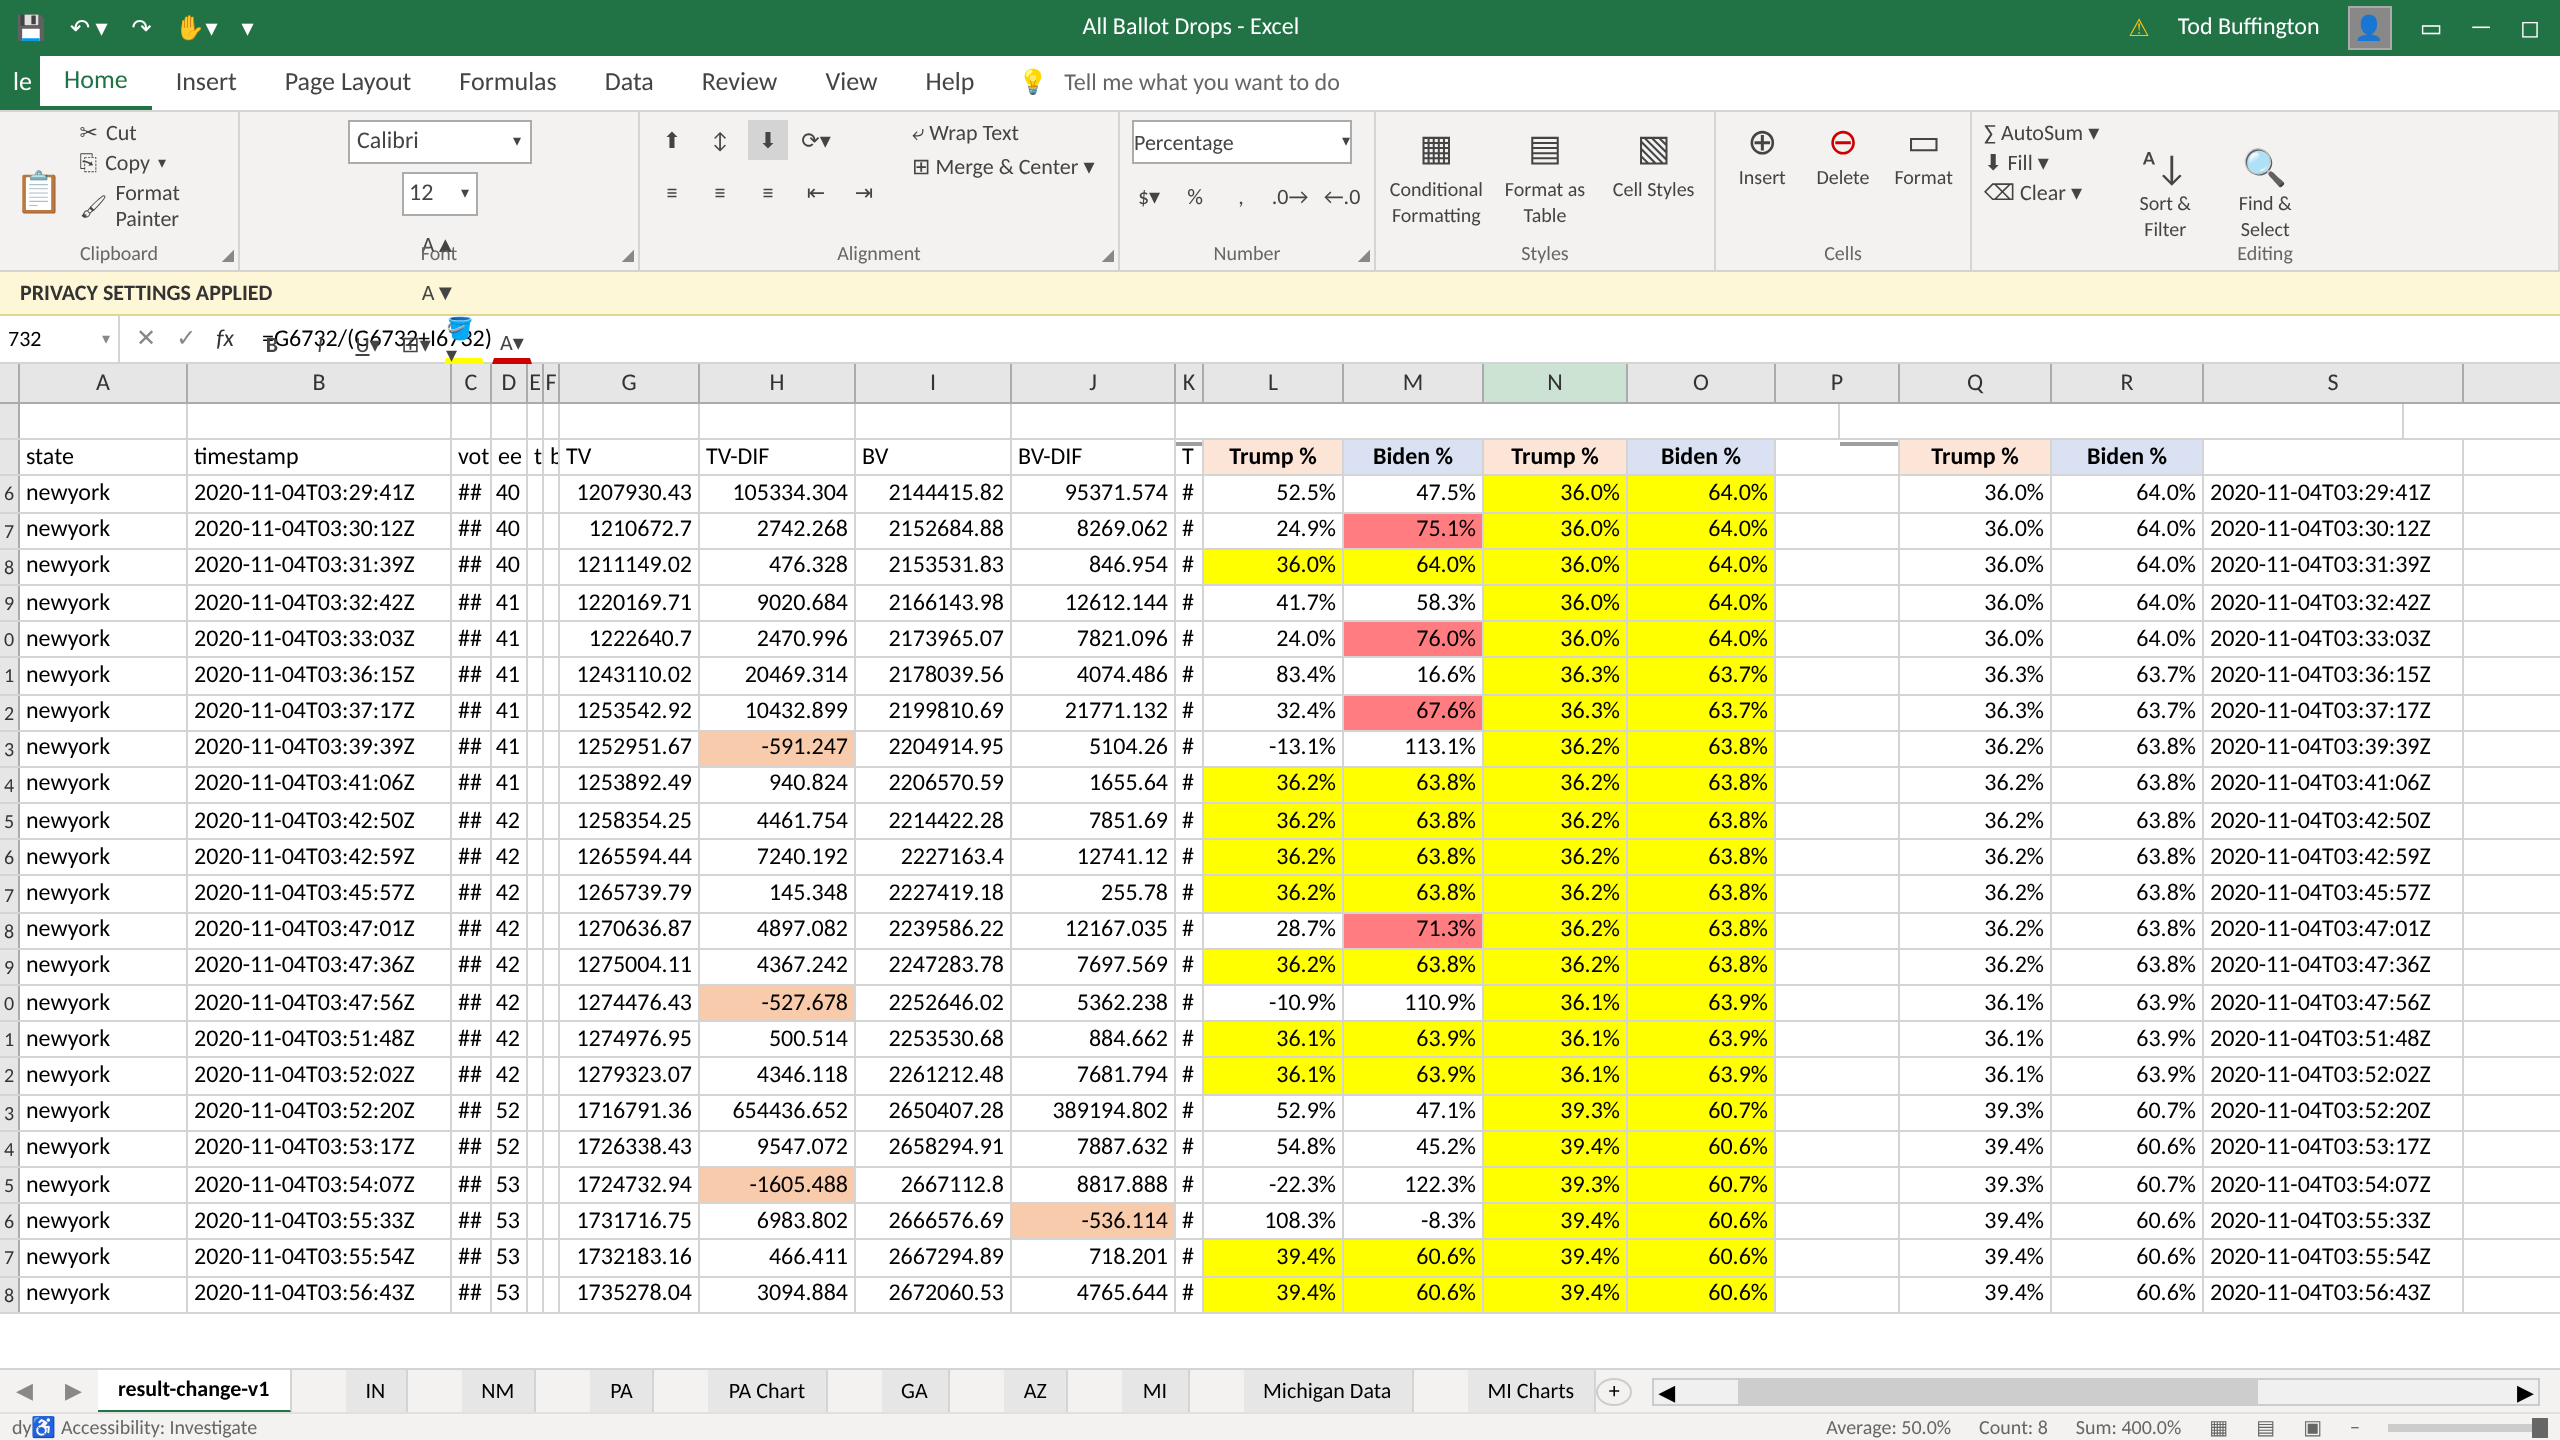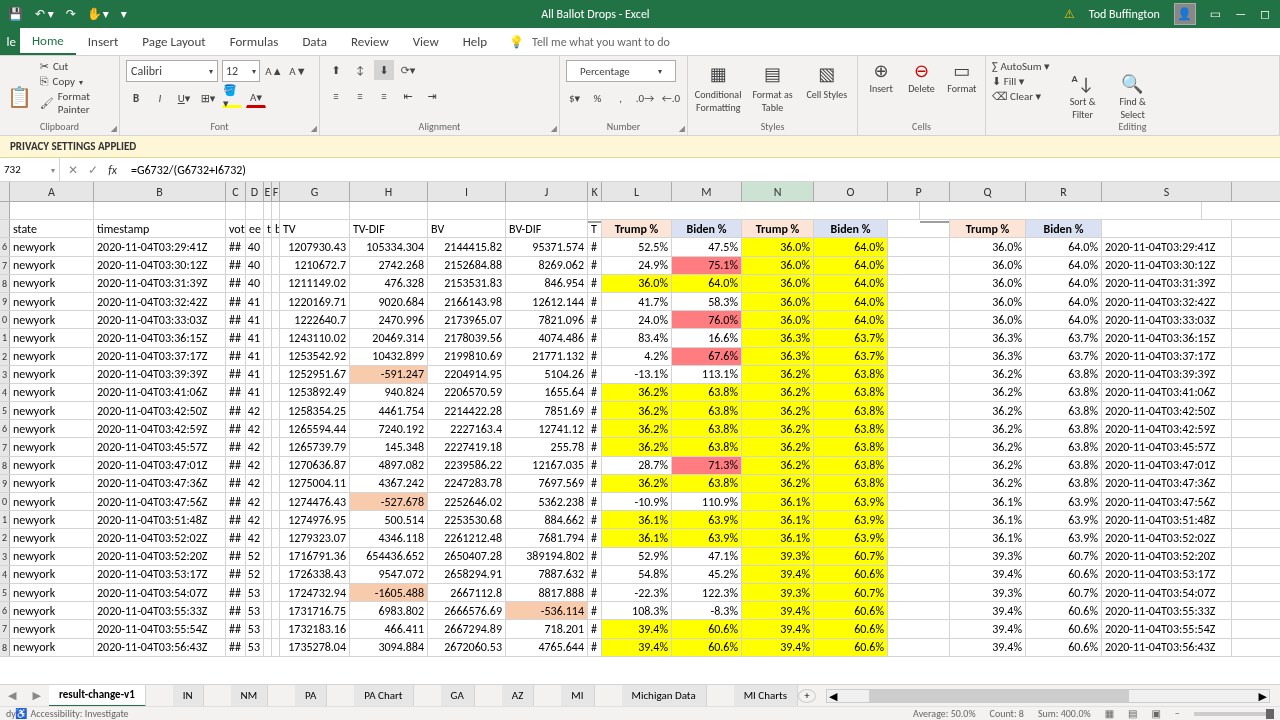--- a/index.html
+++ b/index.html
@@ -26,31 +26,31 @@
 .ribbon { height: 80px; background: #f3f2f1; border-bottom: 1px solid #d4d4d4; display: flex; align-items: stretch; font-size: 11px; color: #444; }
 .group { border-right: 1px solid #d4d4d4; padding: 4px 6px 2px; display: flex; flex-direction: column; position: relative; }
 .group-label { position: absolute; bottom: 0; left: 0; right: 0; text-align: center; font-size: 10px; color: #666; padding-bottom: 2px; }
 .group-body { flex: 1; display: flex; gap: 6px; }
 .dialog-launcher { position: absolute; right: 2px; bottom: 2px; font-size: 8px; color: #888; }
 
 .paste-btn { width: 32px; display: flex; flex-direction: column; align-items: center; justify-content: center; font-size: 10px; }
 .clip-col { display: flex; flex-direction: column; gap: 2px; font-size: 11px; }
 .clip-row { display: flex; align-items: center; gap: 4px; }
 
-.font-row1 { display: flex; gap: 4px; align-items: center; }
+.font-row1 { display: flex; gap: 4px; align-items: center; flex-direction: column; }
 .font-select { width: 92px; height: 22px; border: 1px solid #ababab; background: #fff; padding: 0 4px; font-size: 12px; display: flex; align-items: center; justify-content: space-between; }
 .size-select { width: 38px; height: 22px; border: 1px solid #ababab; background: #fff; padding: 0 3px; font-size: 12px; display: flex; align-items: center; justify-content: space-between; }
 .font-row2 { display: flex; gap: 4px; margin-top: 6px; align-items: center; }
 .btn-s { width: 20px; height: 20px; display: inline-flex; align-items: center; justify-content: center; border: 1px solid transparent; }
 
 .align-col { display: flex; flex-direction: column; gap: 6px; }
 .align-row { display: flex; gap: 4px; }
 .wrap-col { display: flex; flex-direction: column; gap: 4px; margin-left: 8px; }
 
-.num-select { width: 110px; height: 22px; border: 1px solid #ababab; background: #fff; padding: 0 13px; display: flex; align-items: center; justify-content: space-between; }
+.num-select { width: 110px; height: 22px; border: 1px solid #ababab; background: #fff; padding: 0 0; display: flex; align-items: center; justify-content: space-between; }
 
 .styles-col { display: flex; flex-direction: column; align-items: center; width: 56px; font-size: 10px; text-align: center; }
 .styles-col .ic { font-size: 18px; height: 28px; display: flex; align-items: center; }
 
 .cells-col { display: flex; flex-direction: column; align-items: center; width: 42px; font-size: 10px; }
 .edit-item { display: flex; flex-direction: column; gap: 2px; }
 .find-col { display: flex; align-items: center; gap: 12px; }
 .find-item { display: flex; flex-direction: column; align-items: center; font-size: 10px; text-align: center; width: 38px; }
 
 
@@ -214,20 +214,24 @@
           <span class="btn-s" style="background:#d4d4d4">⬇</span>
           <span class="btn-s">⟳▾</span>
         </div>
         <div class="align-row">
           <span class="btn-s">≡</span>
           <span class="btn-s">≡</span>
           <span class="btn-s">≡</span>
           <span class="btn-s">⇤</span>
           <span class="btn-s">⇥</span>
         </div>
+      </div>
+      <div class="wrap-col">
+        <div>⤶ <span>Wrap Text</span></div>
+        <div>⊞ <span>Merge &amp; Center</span> ▾</div>
       </div>
     </div>
     <div class="group-label">Alignment</div>
     <span class="dialog-launcher">◢</span>
   </div>
 
   <div class="group" style="width:128px">
     <div style="display:flex;flex-direction:column;gap:6px">
       <div class="num-select">
           <span>Percentage</span>
@@ -525,21 +529,21 @@
         <div class="cell wB">2020-11-04T03:37:17Z</div>
         <div class="cell wC">##</div>
         <div class="cell wD r">41</div>
         <div class="cell wE"></div>
         <div class="cell wF"></div>
         <div class="cell wG r">1253542.92</div>
         <div class="cell wH r ">10432.899</div>
         <div class="cell wI r">2199810.69</div>
         <div class="cell wJ r ">21771.132</div>
         <div class="cell wK">#</div>
-        <div class="cell wL r ">4.2%</div>
+        <div class="cell wL r ">32.4%</div>
         <div class="cell wM r hl-r">67.6%</div>
         <div class="cell wN r hl-y">36.3%</div>
         <div class="cell wO r hl-y">63.7%</div>
         <div class="cell wP"></div>
         <div class="cell wQ r">36.3%</div>
         <div class="cell wR r">63.7%</div>
         <div class="cell wS">2020-11-04T03:37:17Z</div>
       </div>
       <div class="grow">
         <div class="rh">3</div>

